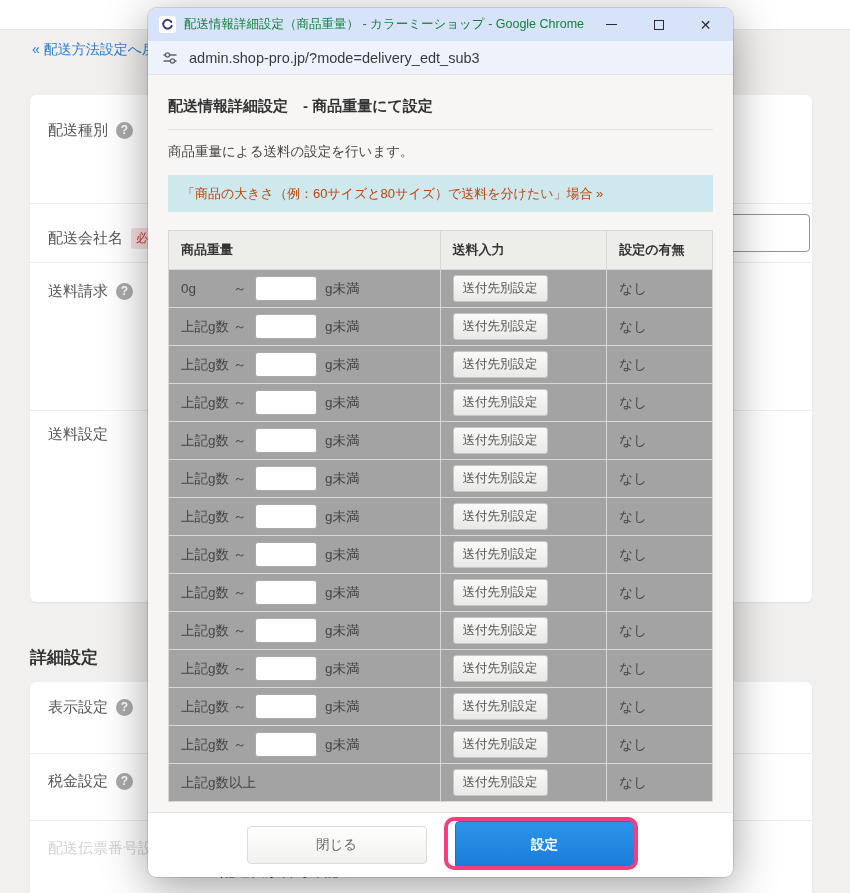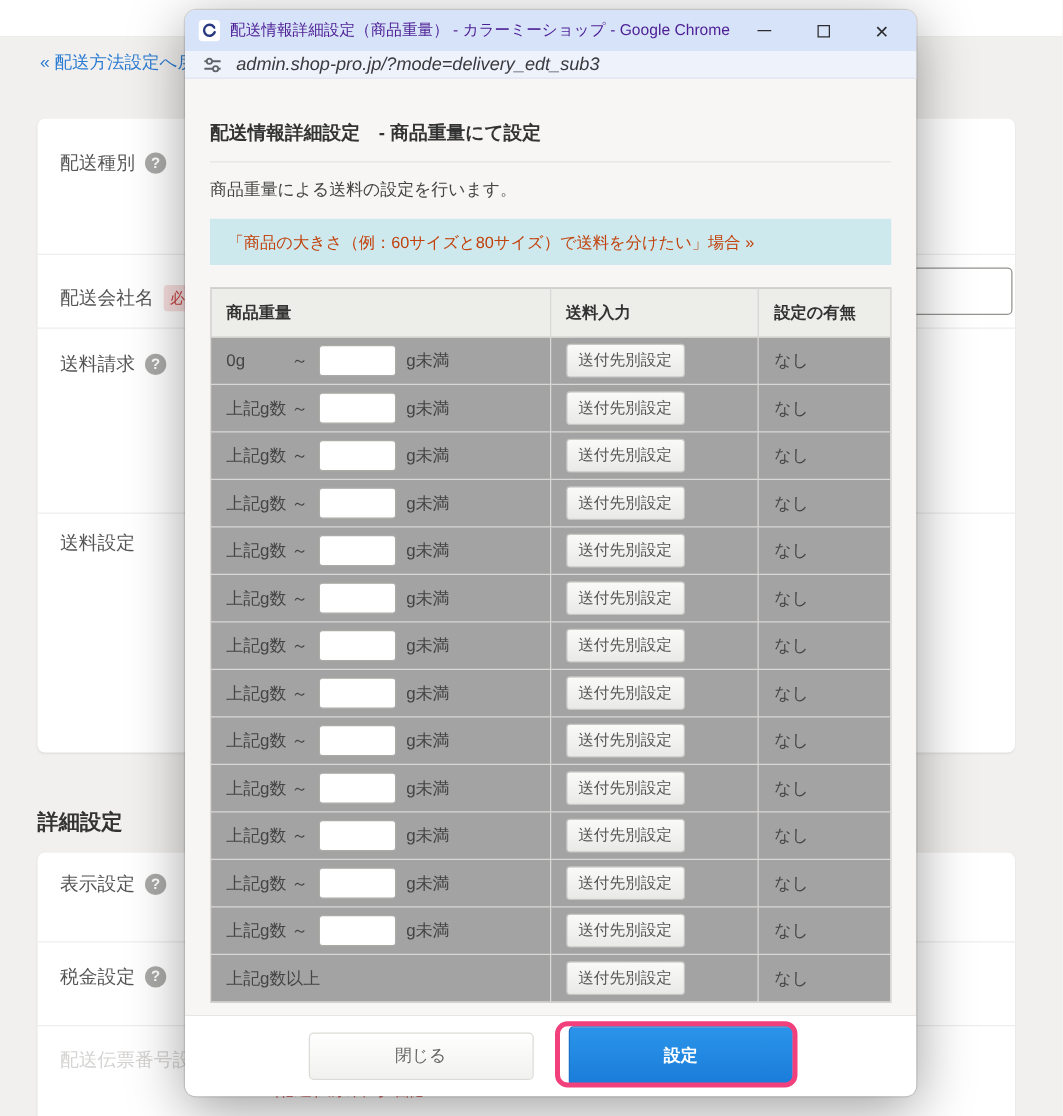--- a/index.html
+++ b/index.html
@@ -34,30 +34,30 @@
   .ghost-label { position:absolute; font-size:15px; white-space:nowrap; }
   
   .chrome-win { position:absolute; left:148px; top:8px; width:585px; height:869px;
                 border-radius:9px; background:#f7f6f4; z-index:10;
                 box-shadow:0 10px 45px rgba(0,0,0,.38), 0 0 0 1px rgba(0,0,0,.12); }
   .titlebar { height:33px; background:#d7e3f8; border-radius:9px 9px 0 0;
               display:flex; align-items:center; padding-left:11px; }
   .favicon { width:17px; height:17px; background:#fff; border-radius:3px;
              margin-right:8px; flex:0 0 auto;
              display:flex; align-items:center; justify-content:center; }
-  .win-title { font-size:12.5px; color:#4c1d95; flex:1 1 auto;
+  .win-title { font-size:12.5px; color:#15803d; flex:1 1 auto;
                white-space:nowrap; overflow:hidden; }
   .win-controls { display:flex; flex:0 0 auto; padding-right:4px; }
   .win-btn { width:47px; height:33px; display:flex; align-items:center;
              justify-content:center; color:#2c2c2e; cursor:default; }
   .glyph-min { width:11px; height:1px; background:#2c2c2e; display:block; }
   .glyph-max { width:10px; height:10px; border:1px solid #2c2c2e; display:block; }
   .glyph-close { font-size:14px; line-height:1; }
-  .urlbar { height:22px; background:#eef2fb; border-bottom:1px solid #dfe4ef;
-            display:flex; align-items:center; padding:10px 14px; gap:11px;font-style:italic; }
+  .urlbar { height:34px; background:#eef2fb; border-bottom:1px solid #dfe4ef;
+            display:flex; align-items:center; padding:10px 14px; gap:11px; }
   .url-text { font-size:14.5px; color:#3a3a3e; white-space:nowrap; }
   .win-content { position:absolute; top:67px; bottom:0; left:0; right:0;
                  border-radius:0 0 8px 8px; overflow:hidden; }
   .content-inner { padding:0 20px; }
   .popup-heading { padding:22px 0 13px; font-size:15px; font-weight:bold;
                    color:#333; border-bottom:1px solid #e4e3e1; }
   .popup-desc { margin-top:13px; font-size:13.5px; color:#444; }
   .notice { margin-top:14px; height:37px; background:#cde9ed; color:#c2410c;
             font-size:13px; display:flex; align-items:center; padding:0 14px;
             text-decoration:none; }

